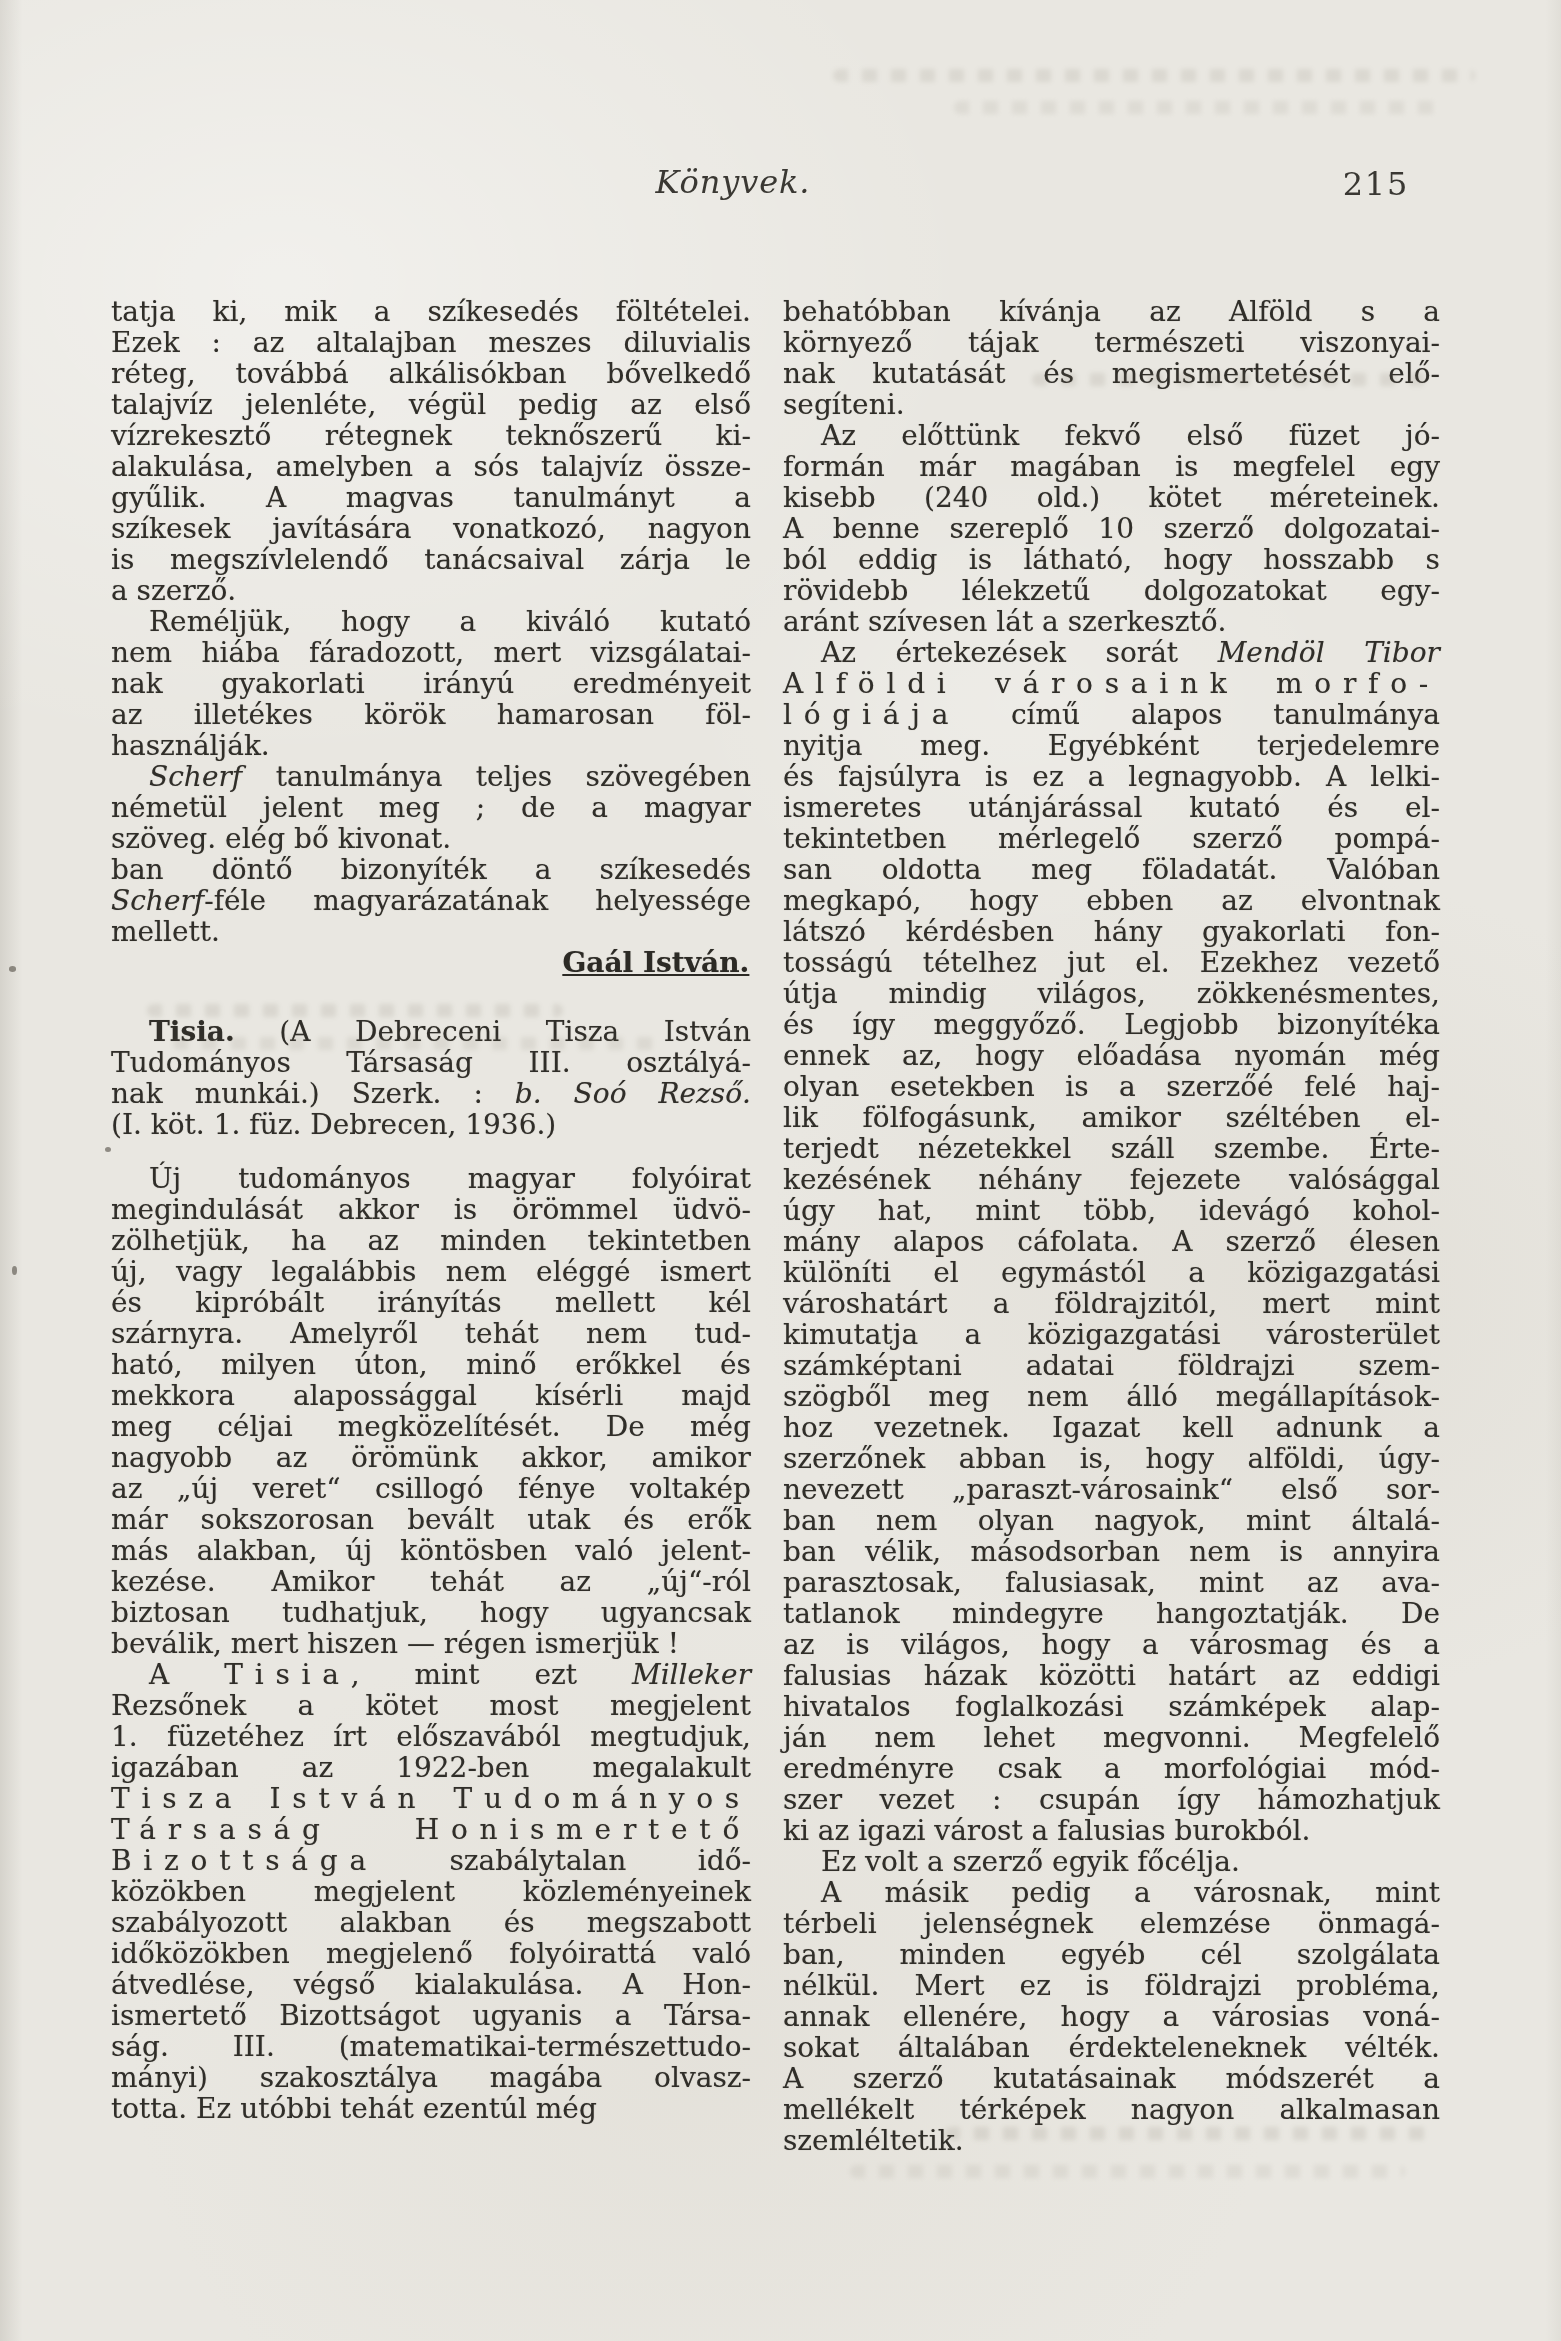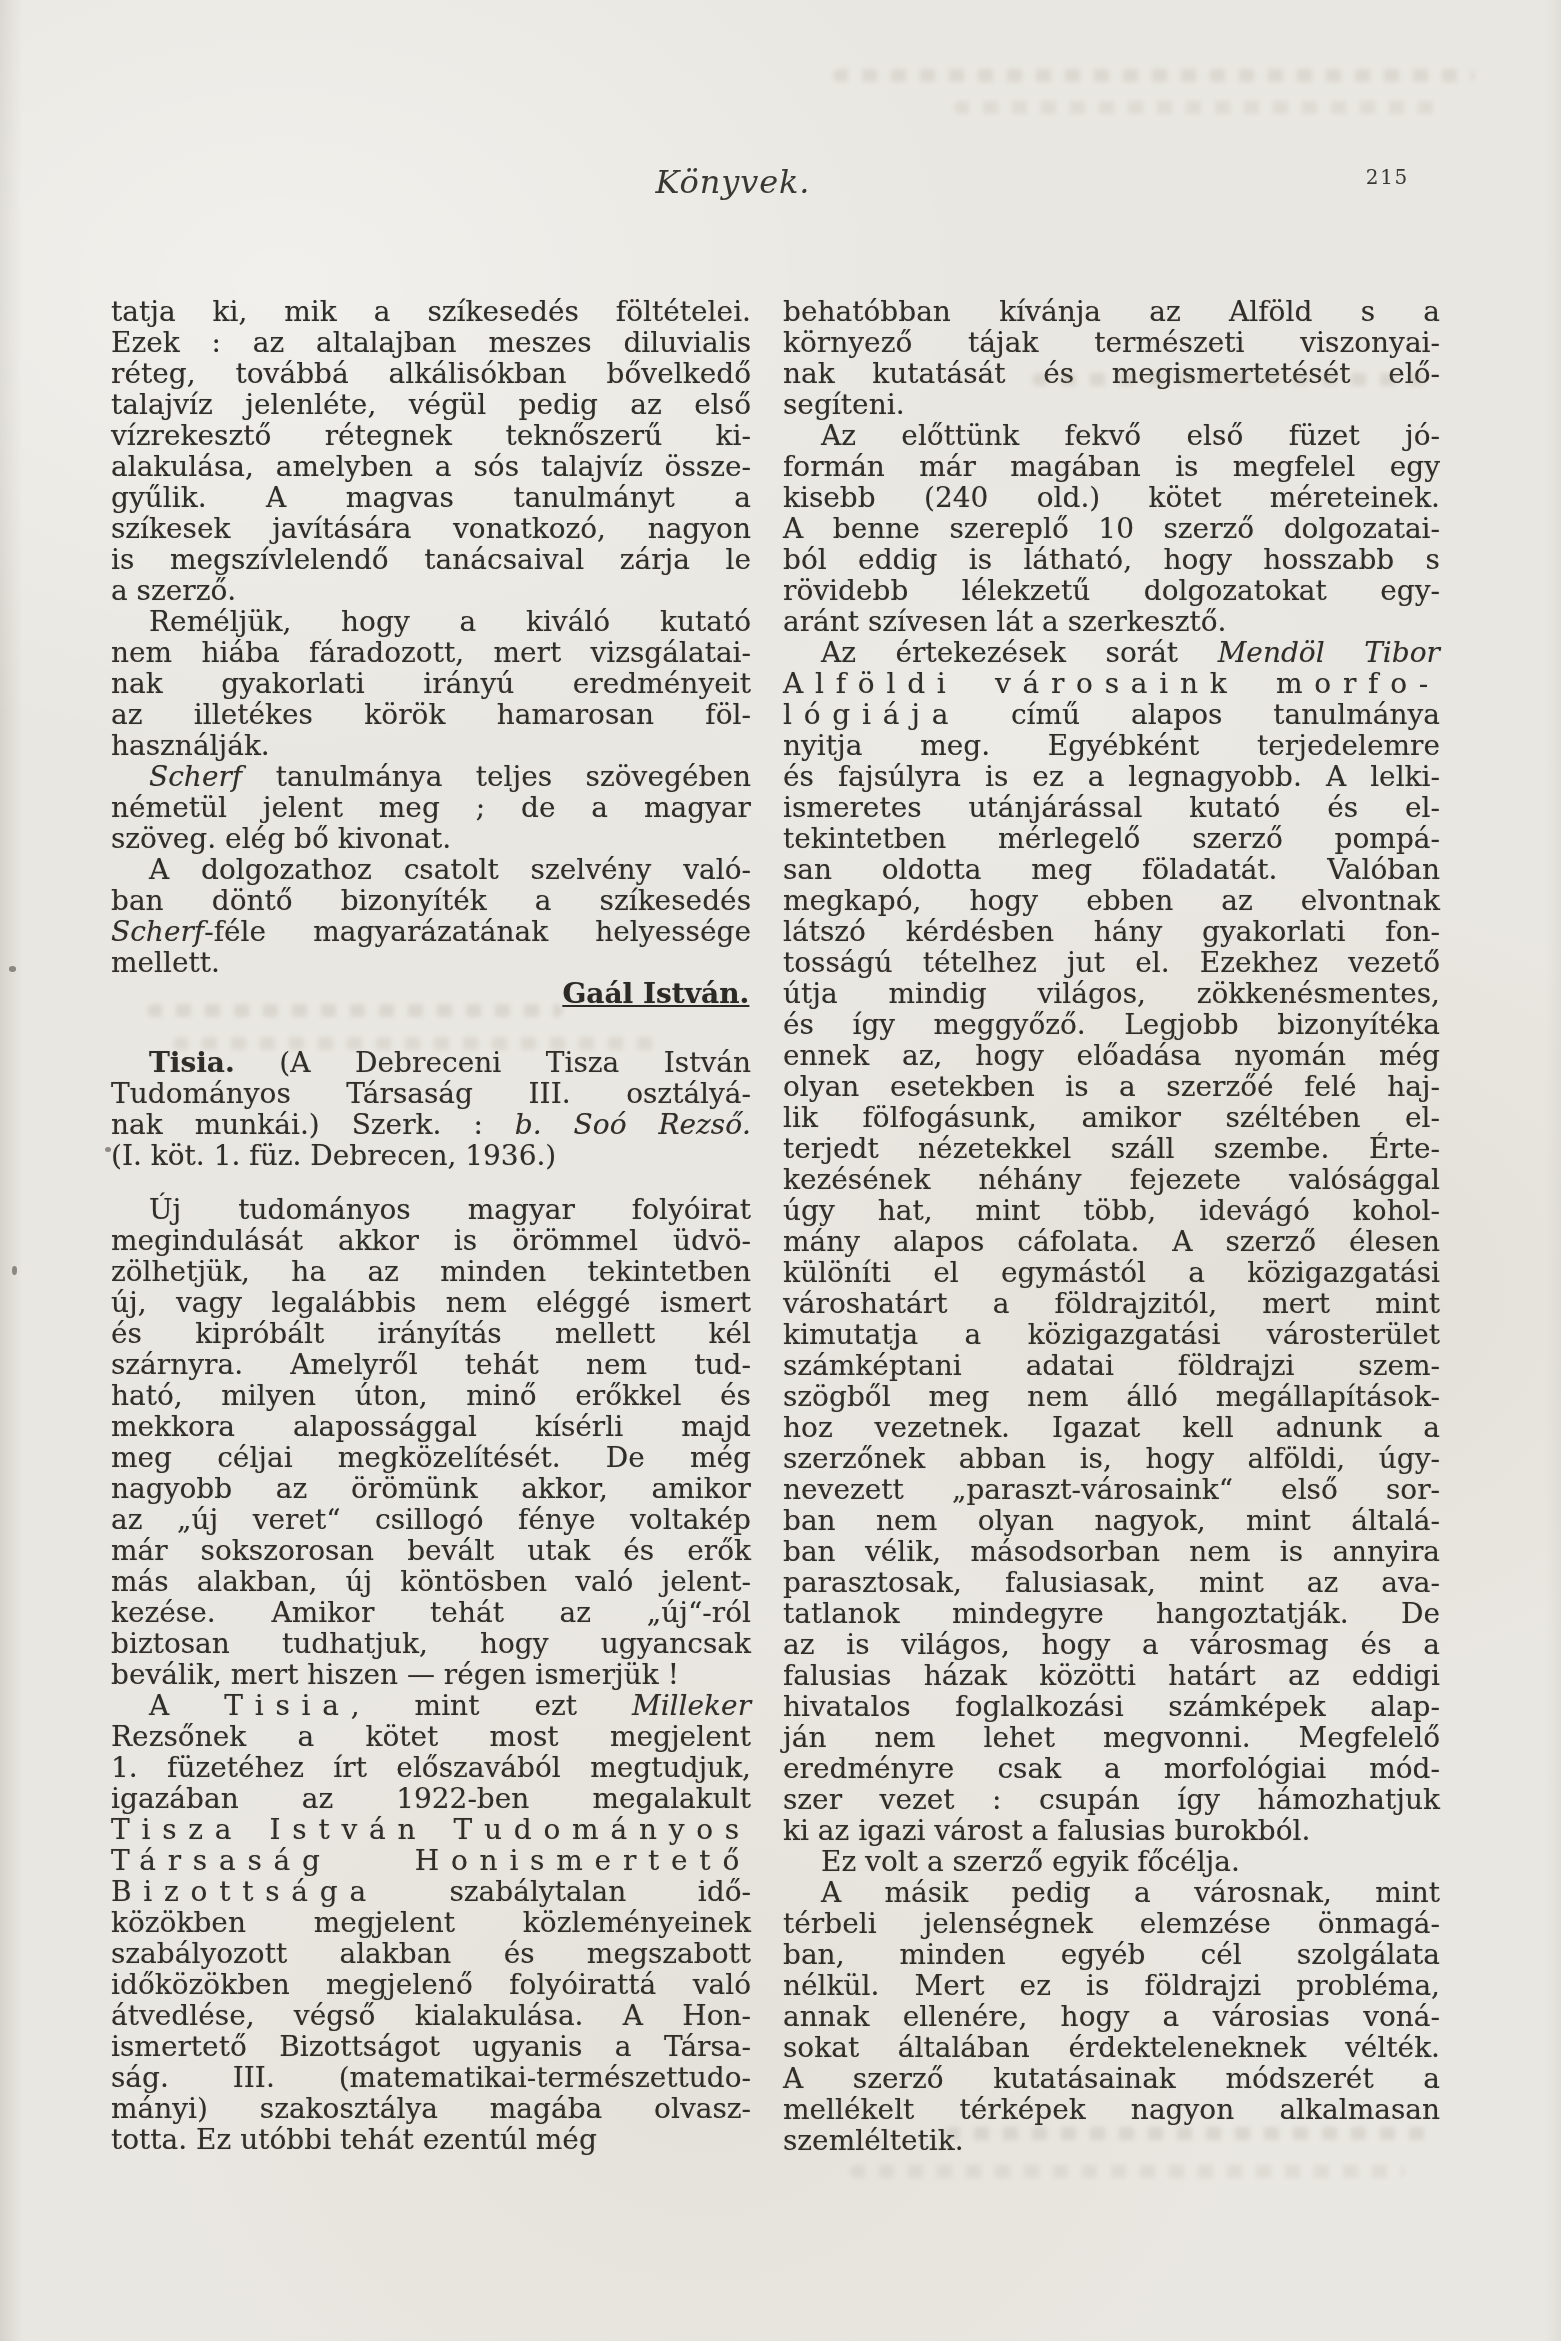--- a/index.html
+++ b/index.html
@@ -15,21 +15,21 @@
       linear-gradient(90deg, rgba(110,104,92,.16), rgba(110,104,92,0) 22.6px),
       linear-gradient(270deg, rgba(110,104,92,.07), rgba(110,104,92,0) 15.6px),
       #e9e7e1;
   }
   .header-row{position:absolute;top:163px;left:0;width:1561px;height:43px;}
   .running-title{
     position:absolute;left:0;width:1466px;text-align:center;
     font-style:italic;font-size:32px;letter-spacing:0.9px;color:#3a3833;
   }
   .page-number{
-    position:absolute;right:152px;top:1.7px;font-size:20px;color:#3a3833;letter-spacing:1.7px;
+    position:absolute;right:152px;top:1.7px;font-size:32px;color:#3a3833;letter-spacing:1.7px;
   }
   .col{position:absolute;top:296px;}
   #col-left{left:111px;width:640px;}
   #col-right{left:783px;width:657px;}
   .line{
     font-size:28px;line-height:31px;height:31px;white-space:nowrap;
     text-align:justify;color:#302e29;
     text-shadow:0 0 0.9px rgba(45,40,34,.35);
   }
   .line.j{text-align-last:justify;white-space:normal;}
@@ -79,21 +79,20 @@
         <div class="line j"><span>nak gyakorlati irányú eredményeit</span></div>
         <div class="line j"><span>az illetékes körök hamarosan föl-</span></div>
         <div class="line last"><span>használják.</span></div>
       </div>
       <div>
         <div class="line j indent"><span class="i">Scherf</span><span> tanulmánya teljes szövegében</span></div>
         <div class="line j"><span>németül jelent meg ; de a magyar</span></div>
         <div class="line last"><span>szöveg. elég bő kivonat.</span></div>
       </div>
       <div>
-        <div class="line j indent"><span>A dolgozathoz csatolt szelvény való-</span></div>
         <div class="line j"><span>ban döntő bizonyíték a szíkesedés</span></div>
         <div class="line j"><span class="i">Scherf</span><span>-féle magyarázatának helyessége</span></div>
         <div class="line last"><span>mellett.</span></div>
       </div>
       <div class="signature">Gaál István.</div>
       <div style="margin-top: 38px;">
         <div class="line j indent"><span class="b">Tisia.</span><span> (A Debreceni Tisza István</span></div>
         <div class="line j"><span>Tudományos Társaság III. osztályá-</span></div>
         <div class="line j"><span>nak munkái.) Szerk. : </span><span class="i">b. Soó Rezső.</span></div>
         <div class="line last"><span>(I. köt. 1. füz. Debrecen, 1936.)</span></div>

